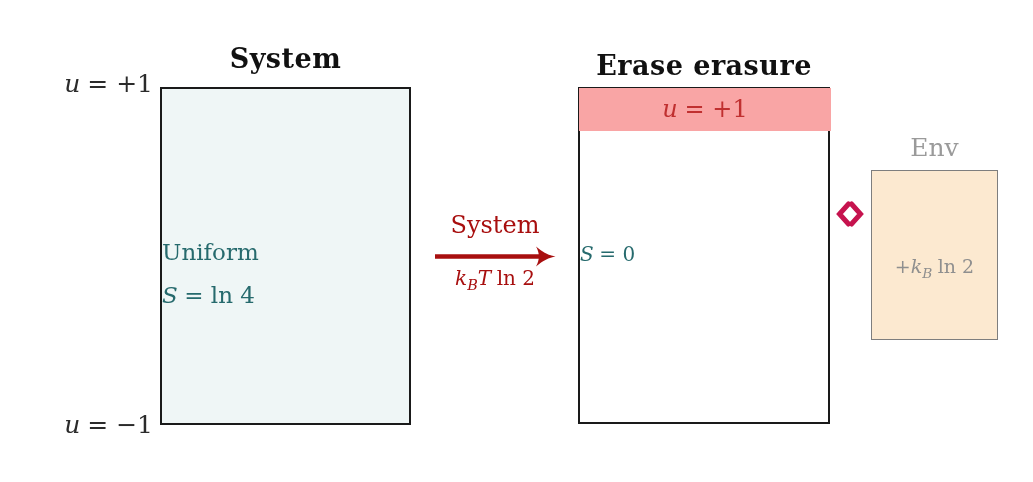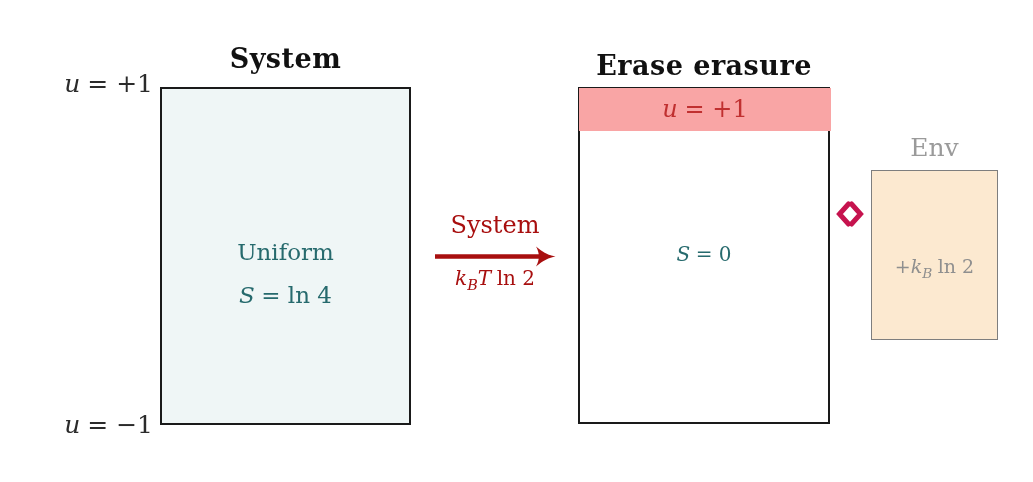--- a/index.html
+++ b/index.html
@@ -36,21 +36,21 @@
   }
   .teal{color:var(--teal,#266a6d);}
   .dark-red{color:var(--dark-red,#a80f0f);}
   .mi{font-style:italic;}
   .gap{margin-left:.28em;}
   .side-label{
     font-size:25px;
     color:var(--label-dark,#2b2b2b);
     width:135px;left:18px;text-align:right;
   }
-  .box-line{left:0;width:100%;text-align:center;font-size:23px;}
+  .box-line{left:0;width:100%;font-size:23px;}
   .pink-band{
     left:-1px;top:-1px;width:252px;height:43px;
     background:var(--pink-band,#f9a5a5);
     color:var(--band-red,#c03030);
     font-size:24px;line-height:43px;text-align:center;
   }
   .erase-label{left:434px;top:211px;width:122px;font-size:24px;}
   .cost-label{left:420px;top:266px;width:150px;font-size:20px;}
   sub.msub{font-size:.72em;line-height:0;}
   .env-title{

